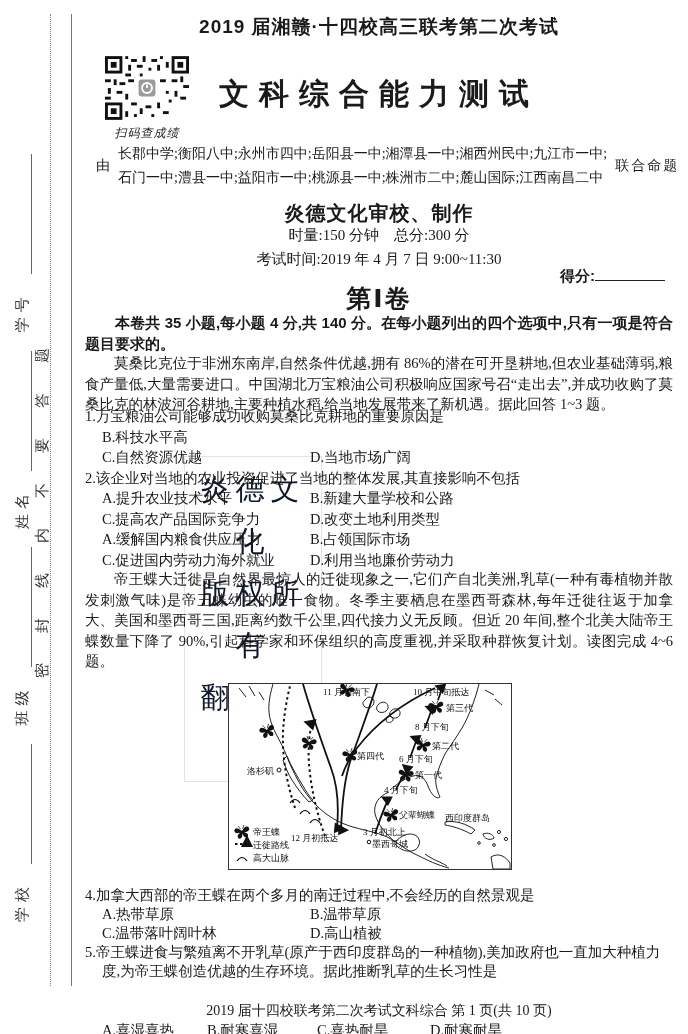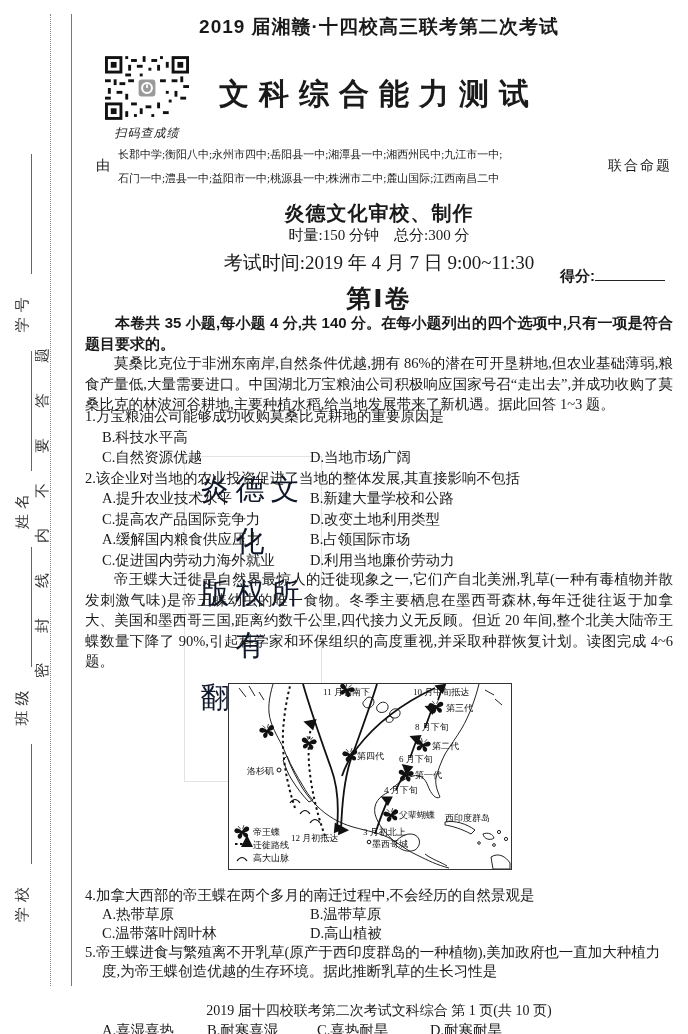--- a/index.html
+++ b/index.html
@@ -37,26 +37,26 @@
   }
   .content{z-index:1;}
 
   .header-title{top:14px;font-size:19px;font-weight:bold;letter-spacing:1px;}
   .main-title{top:74px;font-size:30px;font-weight:bold;letter-spacing:10px;}
   .qr-wrap{left:102px;top:56px;width:90px;text-align:center;font-style:italic;}
   .qr-caption{font-size:12px;margin-top:1px;letter-spacing:1px;}
 
   .byline{left:96px;top:142px;width:576px;display:flex;align-items:center;gap:8px;}
   .byline .pre{font-size:14px;flex:none;}
-  .byline .schools{flex:1;font-size:11px;line-height:24px;white-space:nowrap;}
+  .byline .schools{flex:1;font-size:14px;line-height:24px;white-space:nowrap;}
   .byline .suf{font-size:14px;flex:none;letter-spacing:2px;}
 
   .producer{top:200px;font-size:20px;font-weight:bold;letter-spacing:1px;}
   .duration{top:226px;font-size:15px;}
-  .examtime{top:250px;font-size:19px;}
+  .examtime{top:250px;font-size:15px;}
   .score{left:560px;top:266px;font-size:15px;font-weight:bold;}
   .score .blank{display:inline-block;width:70px;border-bottom:1px solid #222;height:14px;}
 
   .section-title{top:282px;font-size:25px;font-weight:bold;letter-spacing:2px;}
   .intro{left:85px;width:588px;top:312px;font-size:15px;font-weight:bold;
          line-height:21px;text-indent:2em;text-align:justify;}
   .passage{left:85px;width:588px;font-size:14.5px;line-height:20.5px;
            text-indent:2em;text-align:justify;}
   .p1{top:353px;}
   .p2{top:569px;line-height:20.6px;}

